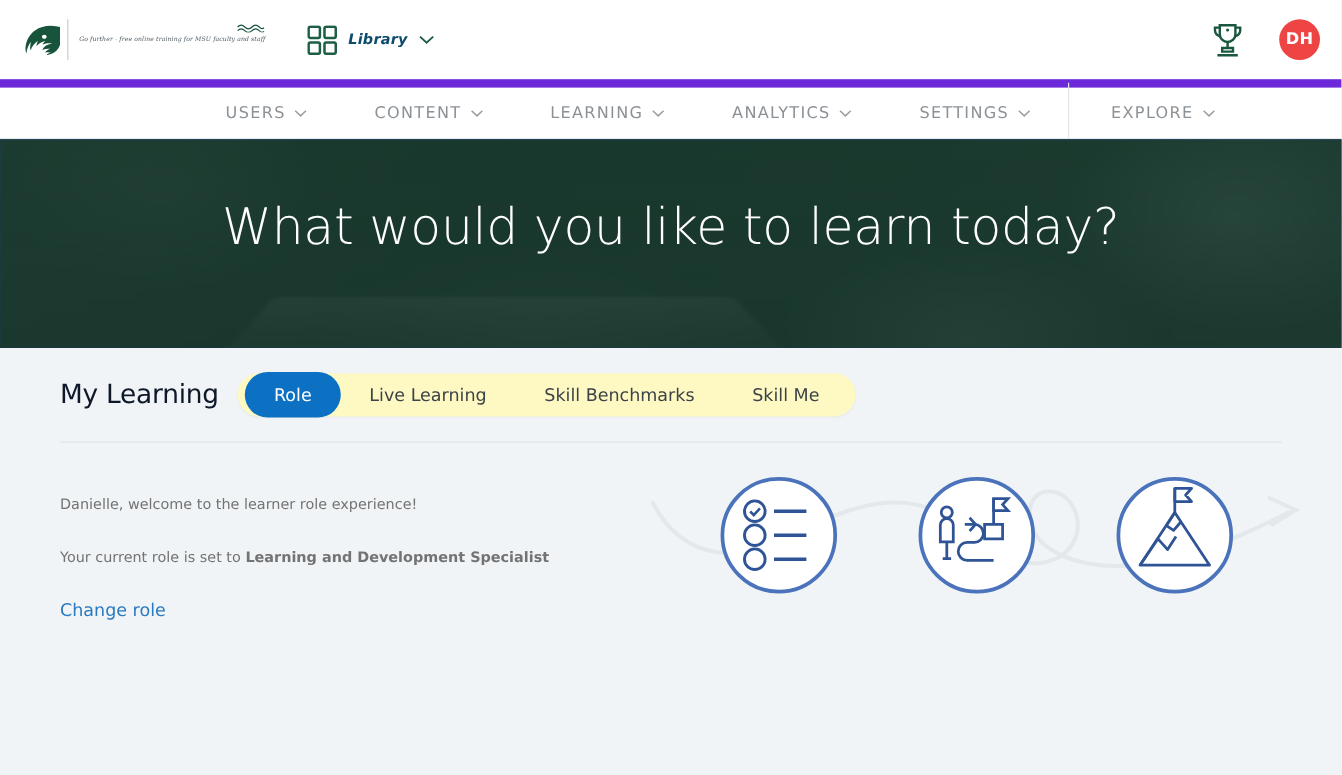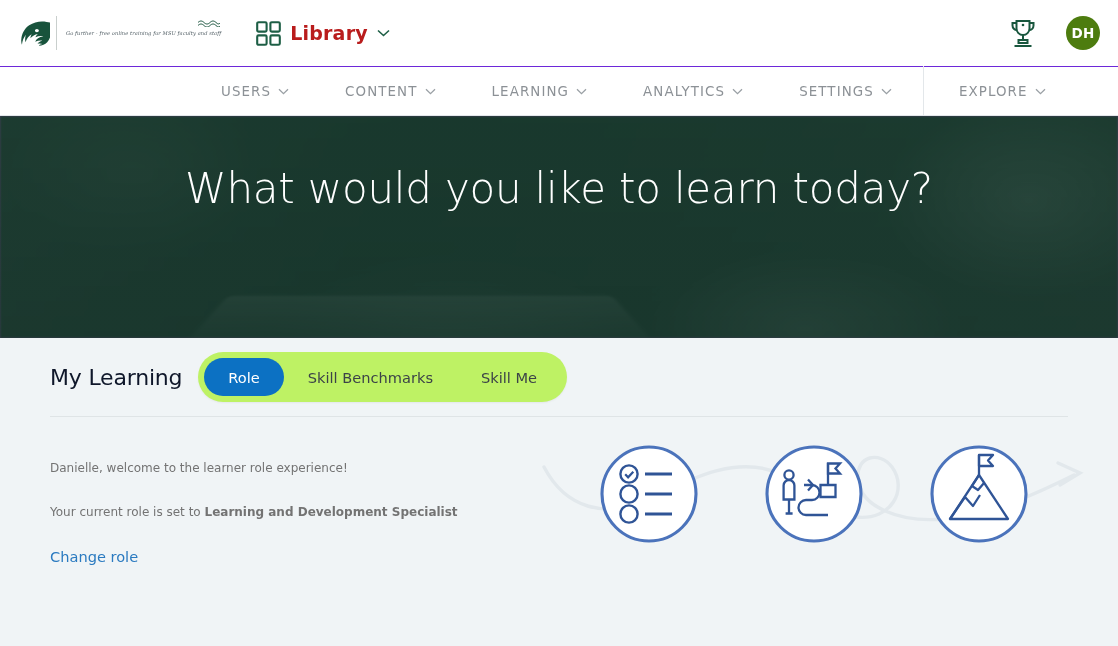--- a/index.html
+++ b/index.html
@@ -37,59 +37,59 @@
     margin-top:1px;font-style:italic;white-space:nowrap;
     font-family:"DejaVu Serif", serif;
   }
   .u-wave{position:absolute;right:0;bottom:9px;}
 
   .library-btn{
     display:flex;align-items:center;gap:9px;margin-left:35px;cursor:pointer;
   }
   .grid-icon{display:block;}
   .library-label{
-    color:#b91c1c;font-size:19px;font-weight:700;letter-spacing:.2px;
-    font-family:"DejaVu Sans", sans-serif;
+    color:#0c4a6e;font-size:12px;font-weight:700;letter-spacing:.2px;
+    font-family:"DejaVu Sans", sans-serif;
+    font-style:italic;
   }
   .chev{display:inline-block;}
 
   .topbar-right{margin-left:auto;display:flex;align-items:center;gap:28px;}
   .trophy{display:block;cursor:pointer;}
   .avatar{
-    width:34px;height:34px;border-radius:50%;background:#4d7c0f;
+    width:34px;height:34px;border-radius:50%;background:#ef4444;
     color:#ffffff;font-size:13.5px;font-weight:700;letter-spacing:.3px;
     display:flex;align-items:center;justify-content:center;cursor:pointer;
     font-family:"DejaVu Sans", sans-serif;
   }
 
   
   .navbar{
-    height:50px;background:#ffffff;border-top:1px solid #6d28d9;
+    height:50px;background:#ffffff;border-top:7px solid #6d28d9;
     border-bottom:1px solid #e3e7ea;
     display:flex;align-items:center;box-sizing:border-box;
     position:relative;
-    padding-left:33px;
   }
   .nav-group{display:flex;align-items:center;}
   .nav-item{
     display:flex;align-items:center;gap:7px;
     color:#8c9196;font-size:13.4px;letter-spacing:1.1px;font-weight:400;
     padding:0 28px;cursor:pointer;white-space:nowrap;
     font-family:"DejaVu Sans", sans-serif;
   }
   .nav-group.first{margin-left:160px;}
   .nav-sep{
     width:1px;height:50px;background:#e3e7ea;margin:0 3px;
   }
   .nav-group.second .nav-item{padding-left:32px;}
 
   
   .hero{
-    height:222px;position:relative;overflow:hidden;
-    background:#d946ef;
+    height:174px;position:relative;overflow:hidden;
+    background:#1d4ed8;
   }
   .hero-photo{
     position:absolute;inset:0;
     background:
       radial-gradient(ellipse 220px 150px at 92% 38%, rgba(190,205,200,.30), transparent 65%),
       radial-gradient(ellipse 260px 130px at 72% 96%, rgba(200,212,208,.26), transparent 60%),
       radial-gradient(ellipse 180px 120px at 12% 25%, rgba(120,140,130,.22), transparent 70%),
       radial-gradient(ellipse 300px 170px at 40% 110%, rgba(150,170,162,.20), transparent 62%),
       linear-gradient(110deg,#2b4038 0%,#1d352c 35%,#21382f 62%,#2d4239 100%);
     filter:blur(1px);
@@ -129,21 +129,21 @@
   .section{padding:0 50px;box-sizing:border-box;}
   .ml-row{
     display:flex;align-items:center;height:78px;
   }
   .ml-title{
     font-size:22px;color:#0f172a;font-weight:400;letter-spacing:-.2px;
     margin-right:16px;white-space:nowrap;
     font-family:"DejaVu Sans", sans-serif;
   }
   .tabs{
-    background:#bef264;border-radius:25px;height:50px;
+    background:#fef9c3;border-radius:25px;height:36px;
     display:flex;align-items:center;padding:0 6px;
     box-shadow:0 1px 2px rgba(0,0,0,.05);
   }
   .tab{
     font-size:14.6px;color:#3c4348;padding:0 24px;height:38px;
     display:flex;align-items:center;border-radius:19px;cursor:pointer;
     white-space:nowrap;font-family:"DejaVu Sans", sans-serif;
   }
   .tab.active{background:#0c71c3;color:#ffffff;font-weight:400;padding:0 24px;}
   .divider{
@@ -279,20 +279,23 @@
   </div>
 </div>
 
 <div class="section">
   <div class="ml-row">
     <div class="ml-title">My Learning</div>
 
     <div class="tabs">
       <div class="tab active">
         <span>Role</span>
+      </div>
+      <div class="tab">
+        <span>Live Learning</span>
       </div>
       <div class="tab">
         <span>Skill Benchmarks</span>
       </div>
       <div class="tab">
         <span>Skill Me</span>
       </div>
     </div>
   </div>
   <div class="divider"></div>

